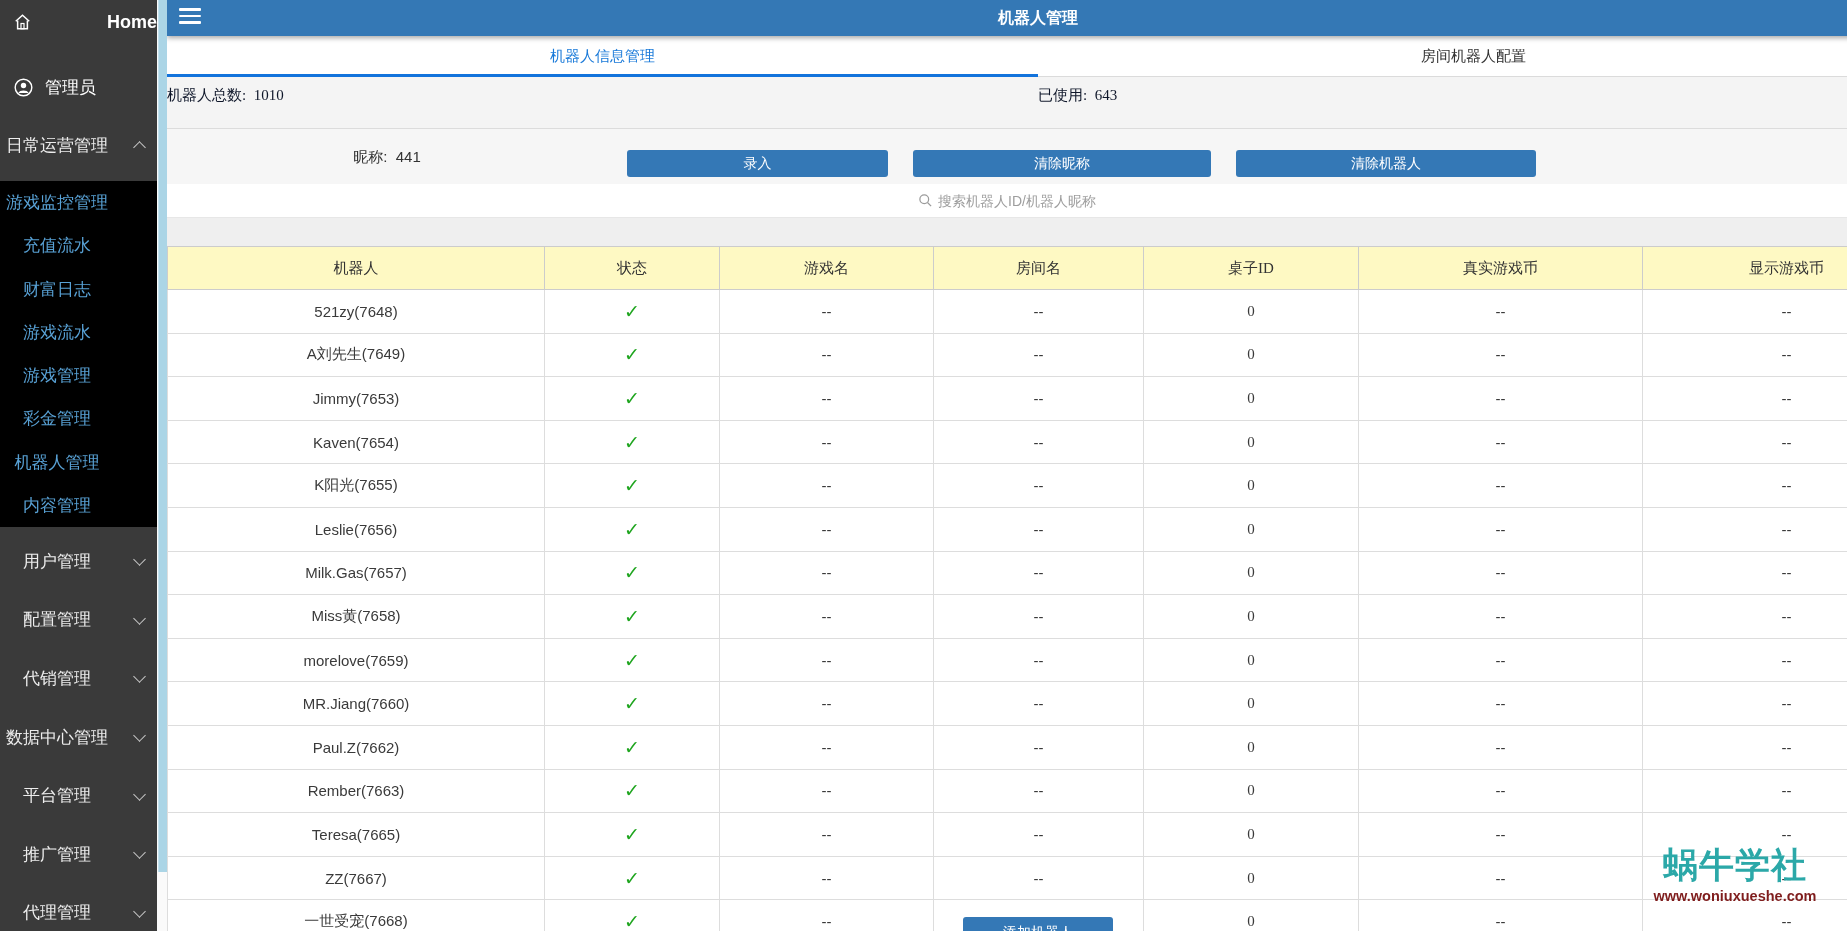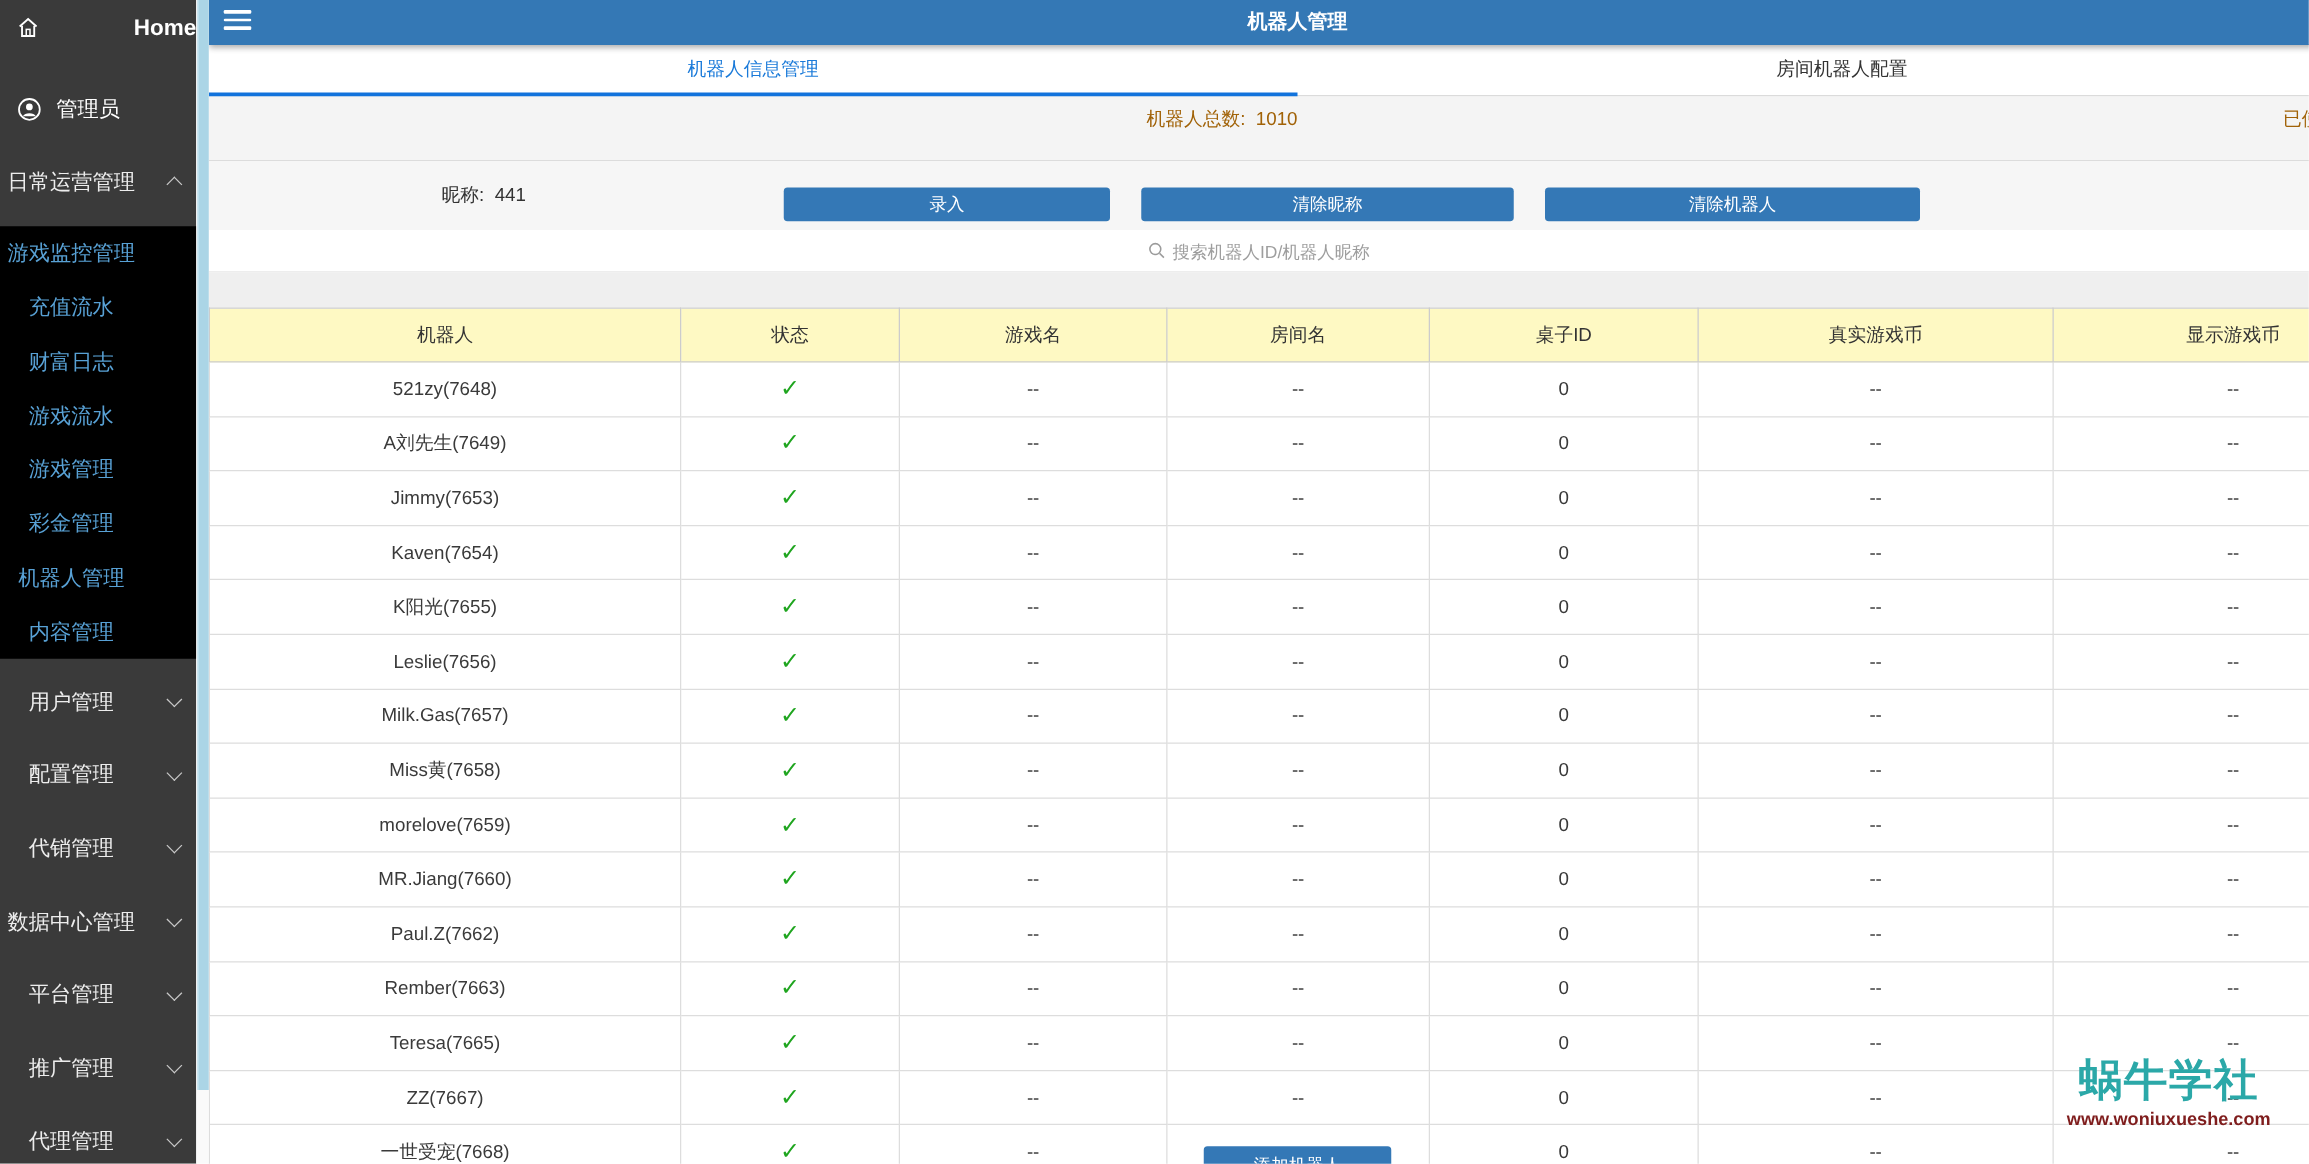--- a/index.html
+++ b/index.html
@@ -31,21 +31,21 @@
   #hamburger{position:absolute;left:12px;top:8px;width:22px;height:20px;cursor:pointer;}
   #hamburger span{display:block;height:2.5px;background:#fff;margin-bottom:4px;border-radius:1px;}
 
   #tabbar{position:relative;height:40px;background:#fff;border-bottom:1px solid #DBDBDB;display:flex;z-index:4;}
   .tab{width:871px;text-align:center;line-height:40px;font-size:15px;cursor:pointer;}
   .tab.active{color:#1A7AD9;}
   .tab.inactive{color:#333;}
   #tab-indicator{position:absolute;left:0;bottom:-1px;width:871px;height:3px;background:#1273DC;}
 
   #stats{height:51px;background:#F4F4F4;border-bottom:1px solid #DCDCDC;display:flex;}
-  .stat{width:50%;text-align:right;padding-top:9px;font-size:15px;color:#a16207;}
+  .stat{width:50%;text-align:left;padding-top:9px;font-size:15px;color:#0f172a;font-family:Liberation Serif, serif;}
 
   #toolbar{position:relative;height:55px;background:#F6F6F6;}
   #nick{position:absolute;left:0;top:0;width:440px;text-align:center;line-height:55px;font-size:15px;color:#333;}
   .tbtn{position:absolute;top:21px;height:27px;background:#3478B6;color:#fff;font-size:14px;border:none;
         border-radius:3px;text-align:center;line-height:27px;padding:0;cursor:pointer;font-family:inherit;}
   #btn-enter{left:460px;width:261px;}
   #btn-clear-nick{left:746px;width:298px;}
   #btn-clear-robot{left:1069px;width:300px;}
 
   #searchrow{height:33px;background:#fff;border-bottom:1px solid #E7E7E7;display:flex;align-items:center;justify-content:center;gap:3px;}
@@ -56,21 +56,21 @@
   #grayband{height:28px;background:#EFEFEF;}
 
   table{width:1742px;border-collapse:collapse;table-layout:fixed;}
   thead th{height:40px;background:#fef9c3;font-weight:400;font-size:15px;color:#333;
            border:1px solid #CCCCCC;}
   tbody td{height:40.6px;border:1px solid #DDDDDD;text-align:center;font-size:15px;color:#3a3a3a;background:#fff;}
   th:nth-child(1),td:nth-child(1){width:374px;}
   th:nth-child(2),td:nth-child(2){width:172px;}
   th:nth-child(3),td:nth-child(3){width:211px;}
   th:nth-child(4),td:nth-child(4){width:207px;}
-  th:nth-child(5),td:nth-child(5){width:212px;}
+  th:nth-child(5),td:nth-child(5){width:212px;font-family:Liberation Serif, serif;}
   th:nth-child(6),td:nth-child(6){width:281px;}
   th:nth-child(7),td:nth-child(7){width:285px;}
   .check{color:#1FA51F;font-size:19px;}
 
   #add-btn{position:absolute;left:796px;top:917px;width:150px;height:30px;background:#3478B6;color:#fff;
            font-size:14px;border:none;border-radius:3px;line-height:24px;cursor:pointer;font-family:inherit;}
 
   #watermark{position:absolute;left:1650px;top:846px;width:170px;text-align:center;z-index:9;pointer-events:none;}
   #wm-title{font-size:35px;font-weight:bold;color:#2BA8A8;letter-spacing:1px;line-height:1.1;}
   #wm-url{font-size:14.5px;font-weight:bold;color:#7f1d1d;margin-top:3px;}

